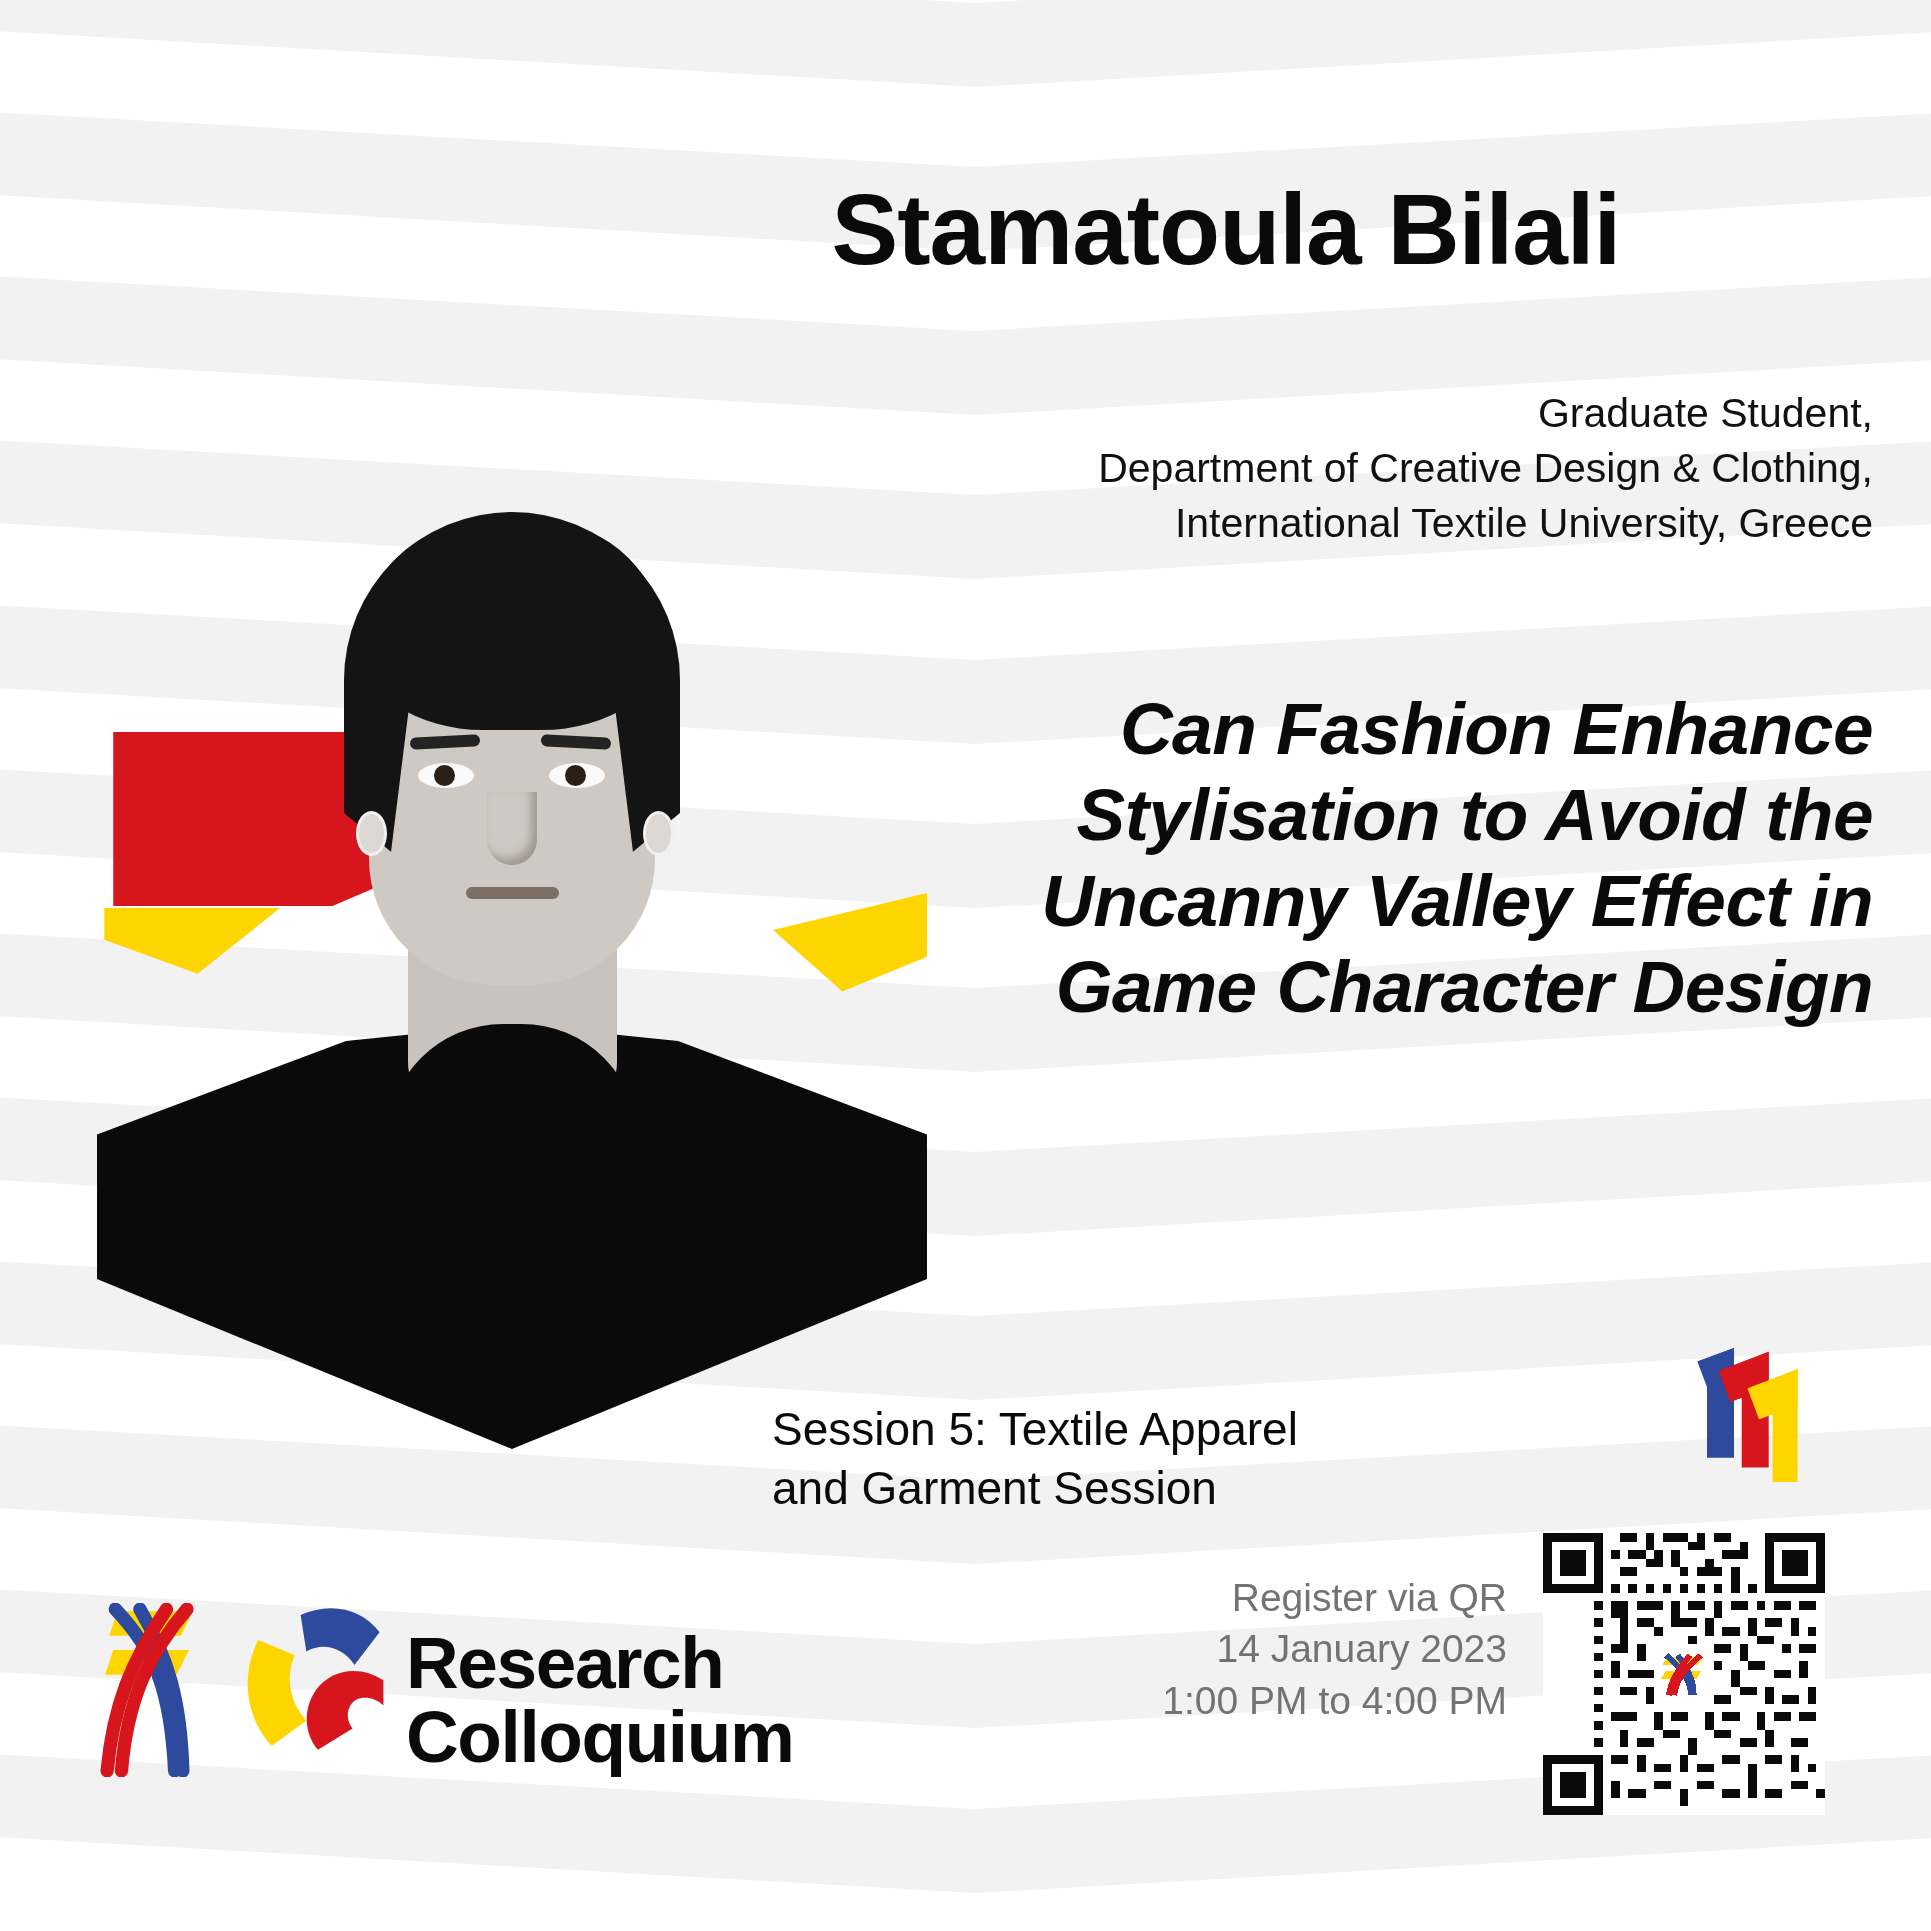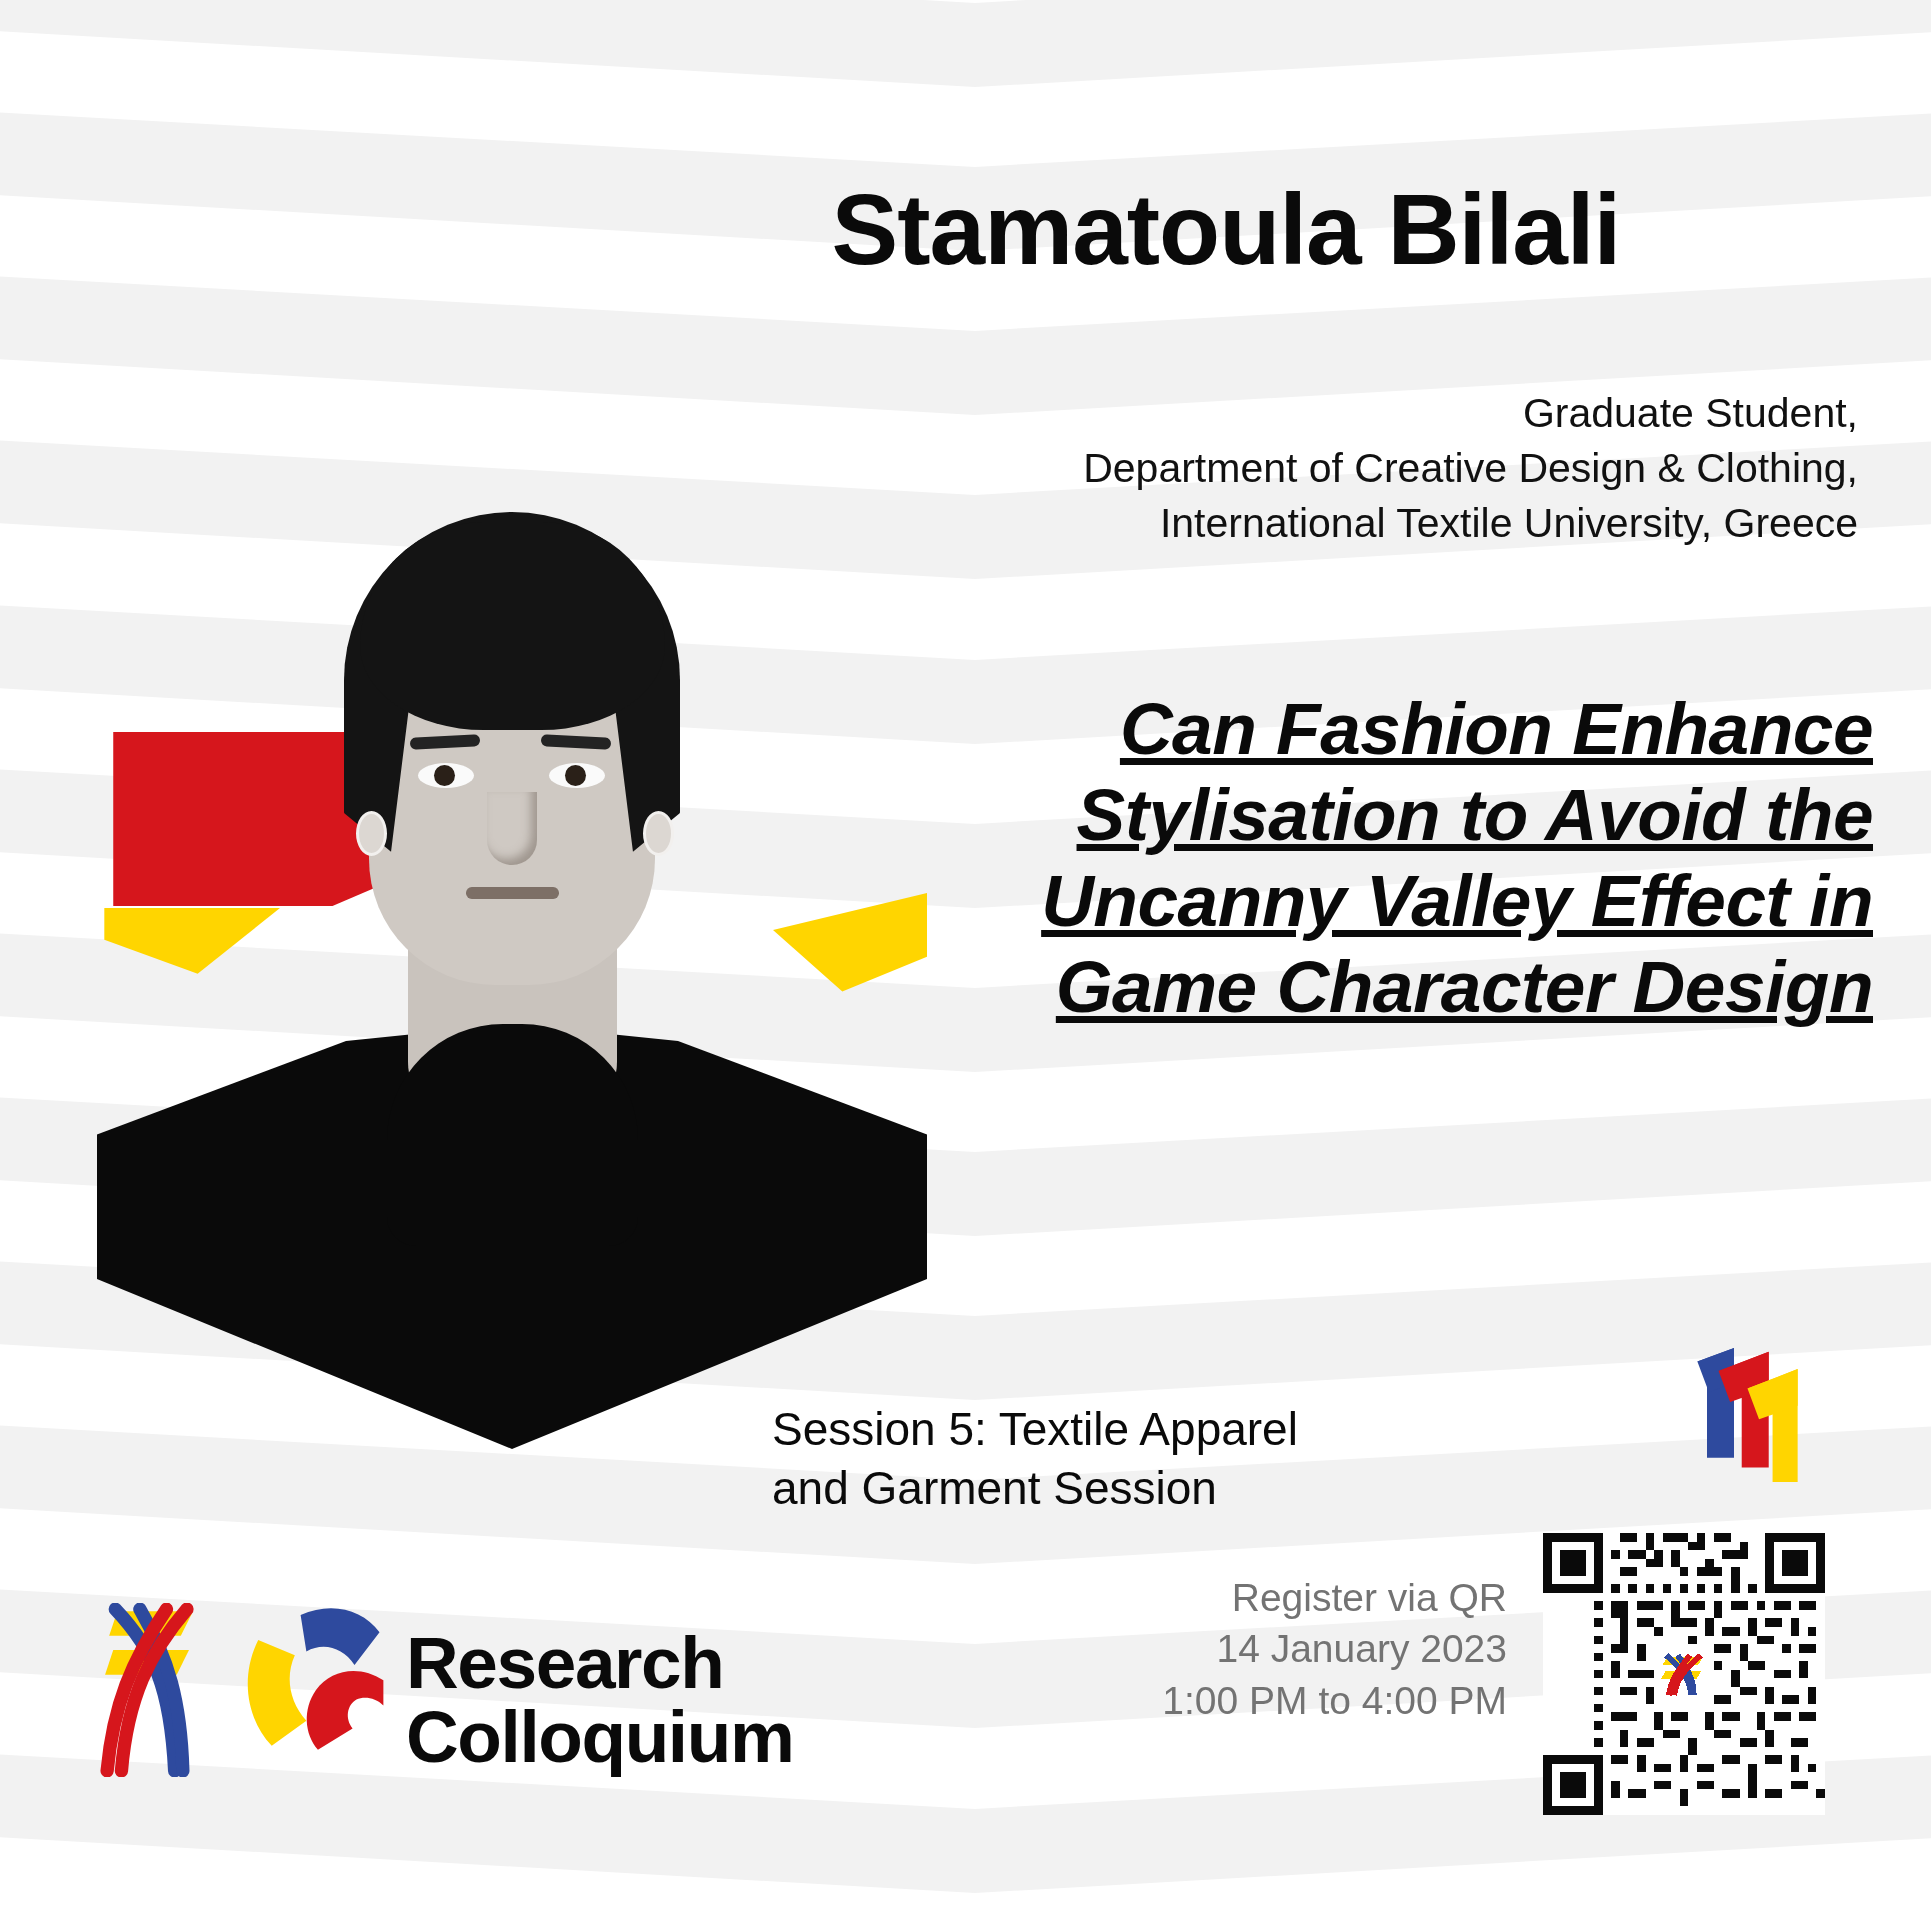--- a/index.html
+++ b/index.html
@@ -207,21 +207,21 @@
     text-align: center;
     font-size: 100px;
     font-weight: 700;
     letter-spacing: -1px;
     color: #0a0a0a;
     line-height: 1.06;
     z-index: 4;
   }
   .affiliation {
     position: absolute;
-    right: 73px;
+    right: 58px;
     top: 386px;
     width: 1255px;
     text-align: right;
     font-size: 41px;
     font-weight: 400;
     color: #111111;
     line-height: 1.34;
     z-index: 4;
   }
   .affiliation div { white-space: nowrap; }
@@ -232,21 +232,20 @@
     top: 686px;
     width: 985px;
     text-align: right;
     font-size: 73px;
     font-style: italic;
     font-weight: 700;
     color: #0a0a0a;
     line-height: 1.18;
     letter-spacing: -0.5px;
     z-index: 4;
-    text-decoration: underline;
   }
 
   .session-block {
     position: absolute;
     right: 290px;
     top: 1400px;
     width: 869px;
     text-align: left;
     font-size: 46px;
     font-weight: 400;

